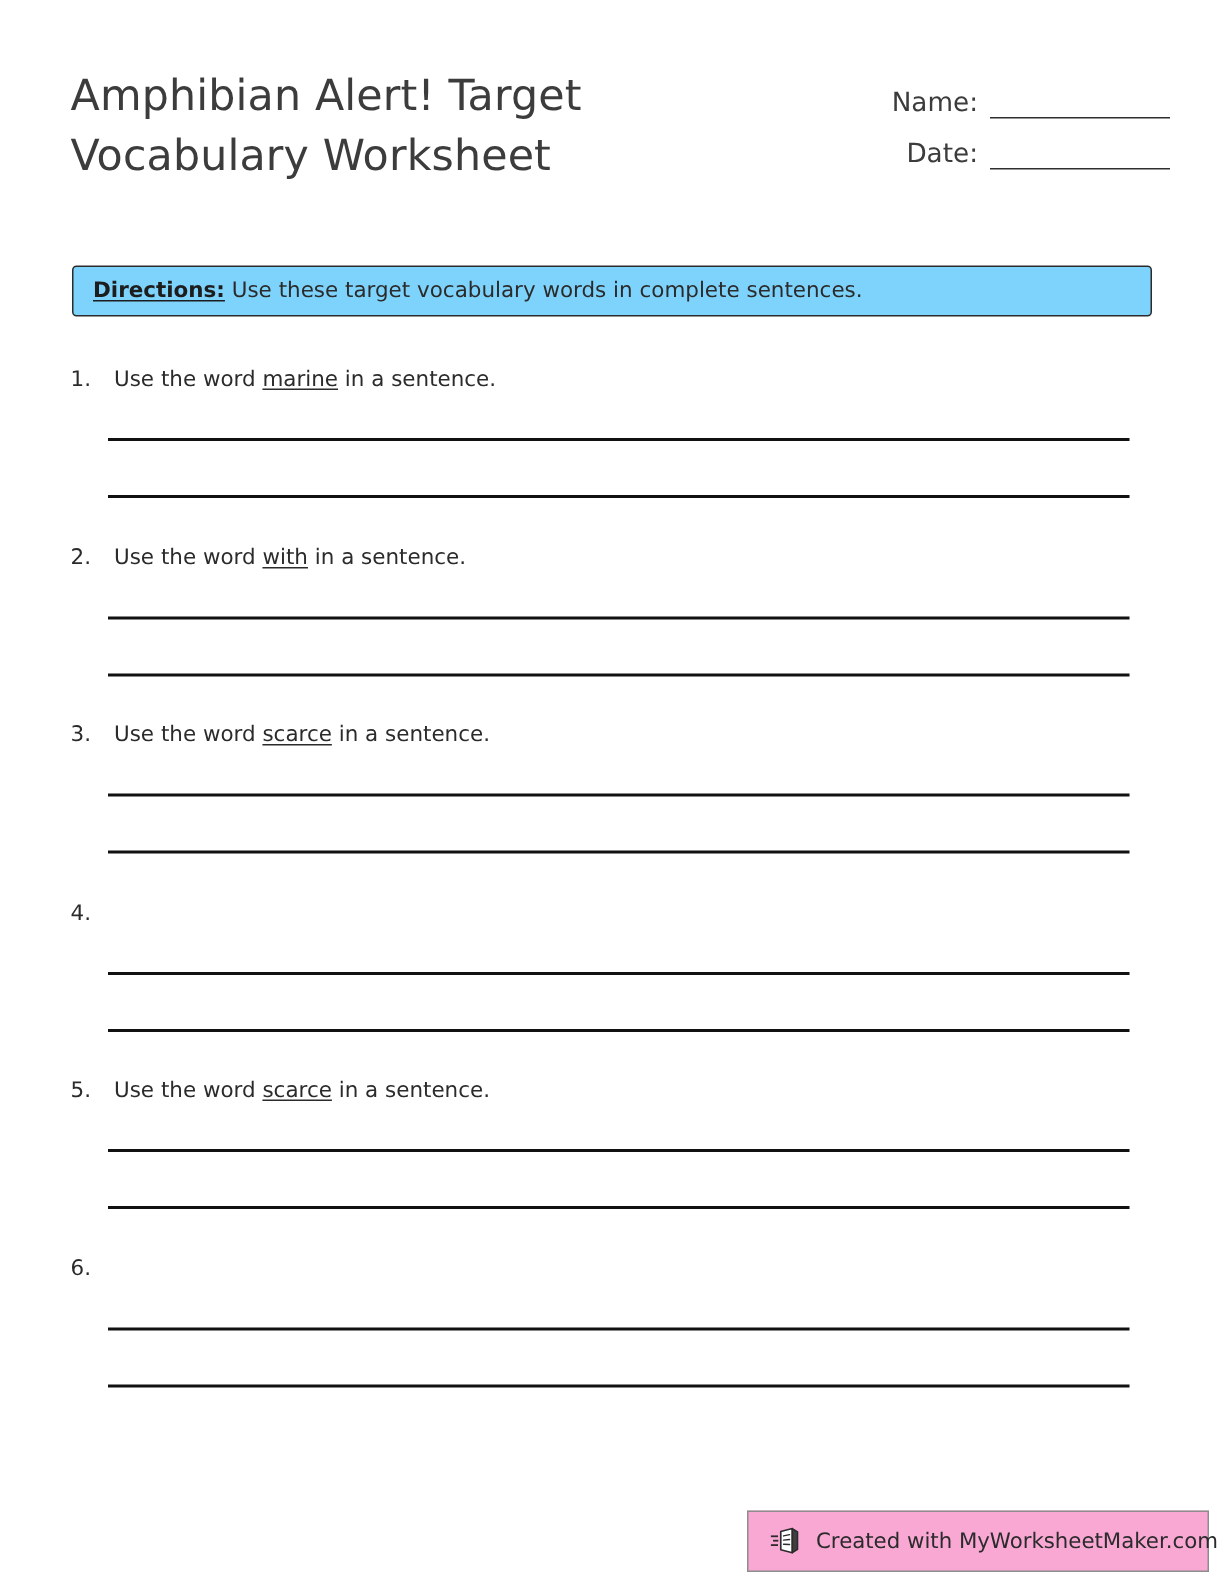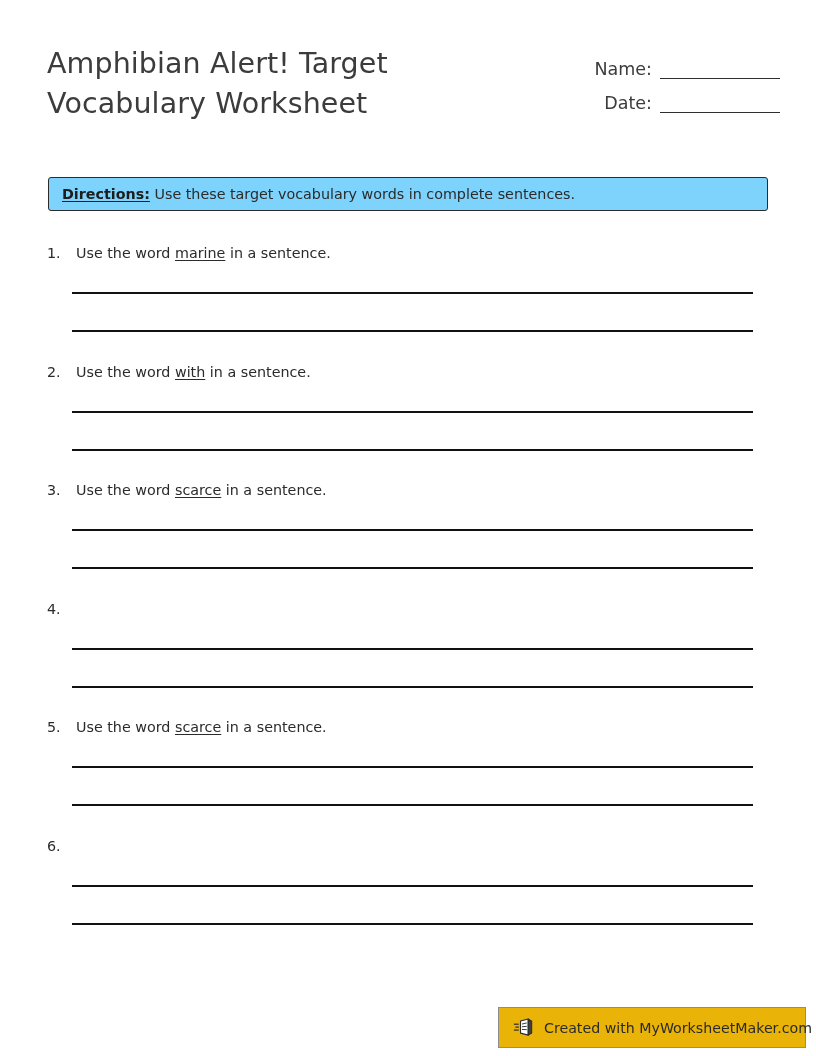--- a/index.html
+++ b/index.html
@@ -146,21 +146,21 @@
 
   
   .footer-badge {
     position: absolute;
     left: 498px;
     top: 1007px;
     width: 308px;
     height: 41px;
     box-sizing: border-box;
     border: 1.1px solid #8d8d8d;
-    background: #eab308;
+    background: #f9a8d4;
     display: flex;
     align-items: center;
     padding-left: 14px;
   }
   .footer-logo {
     width: 22px;
     height: 22px;
     flex: 0 0 auto;
     display: block;
   }

